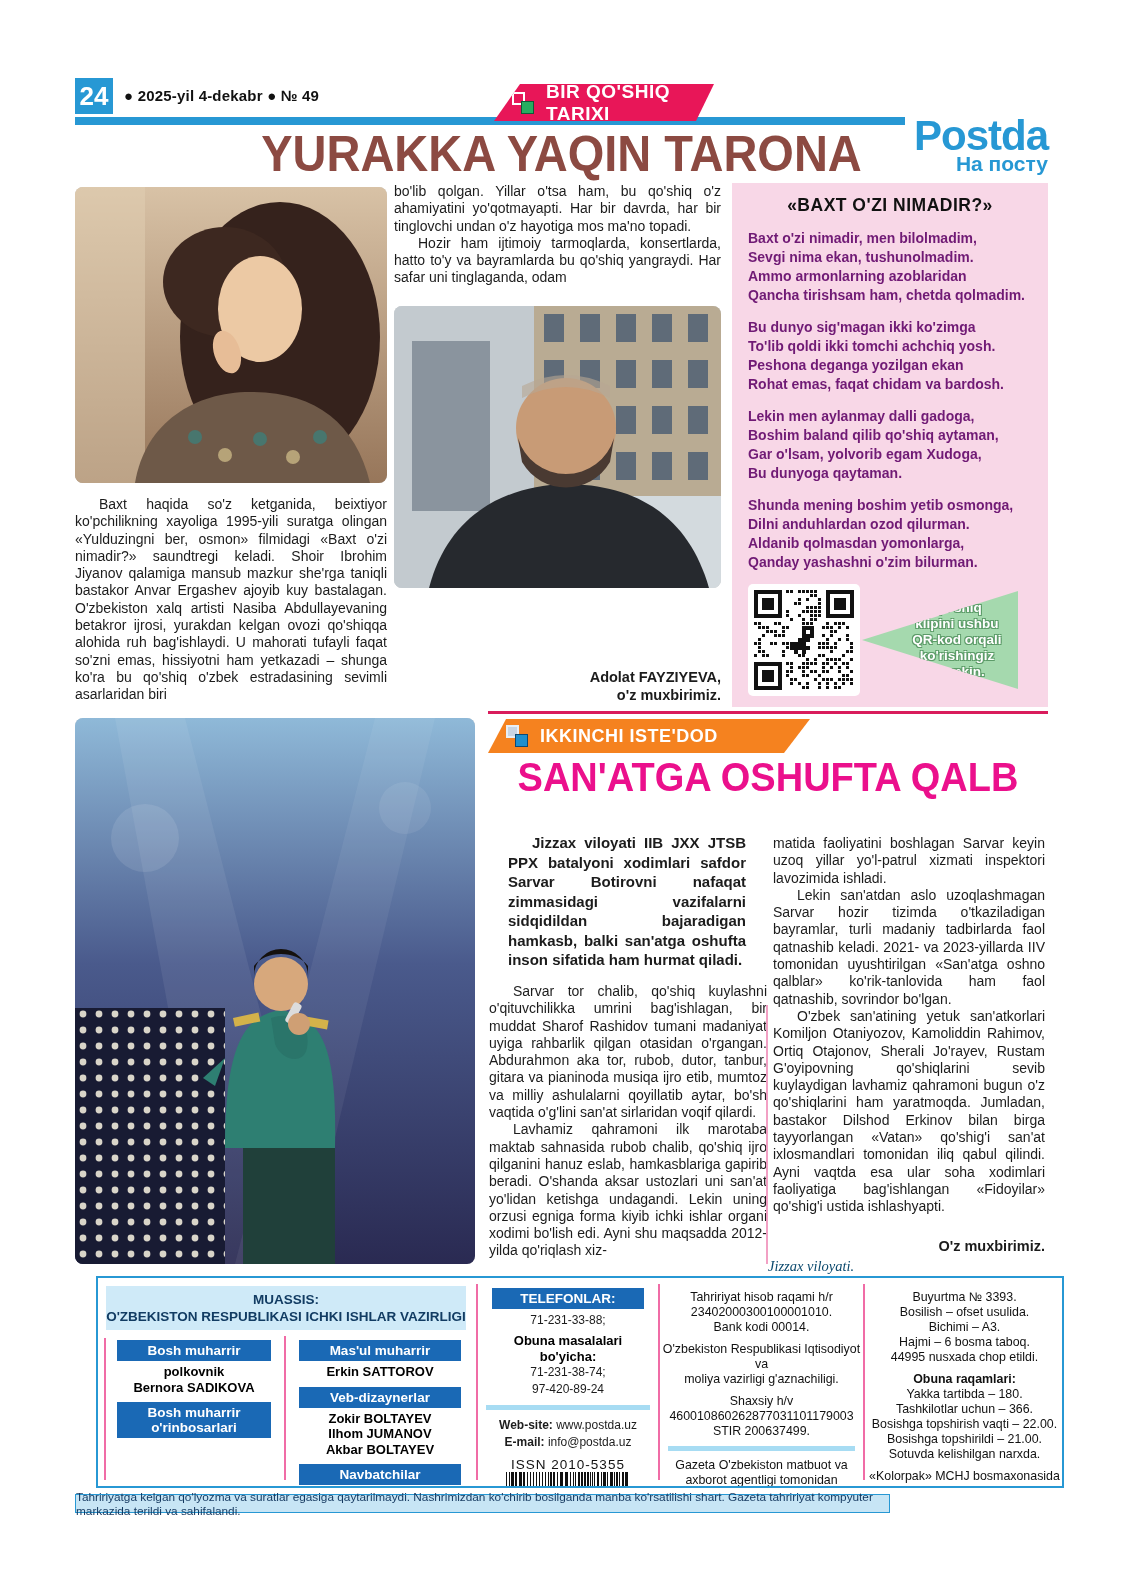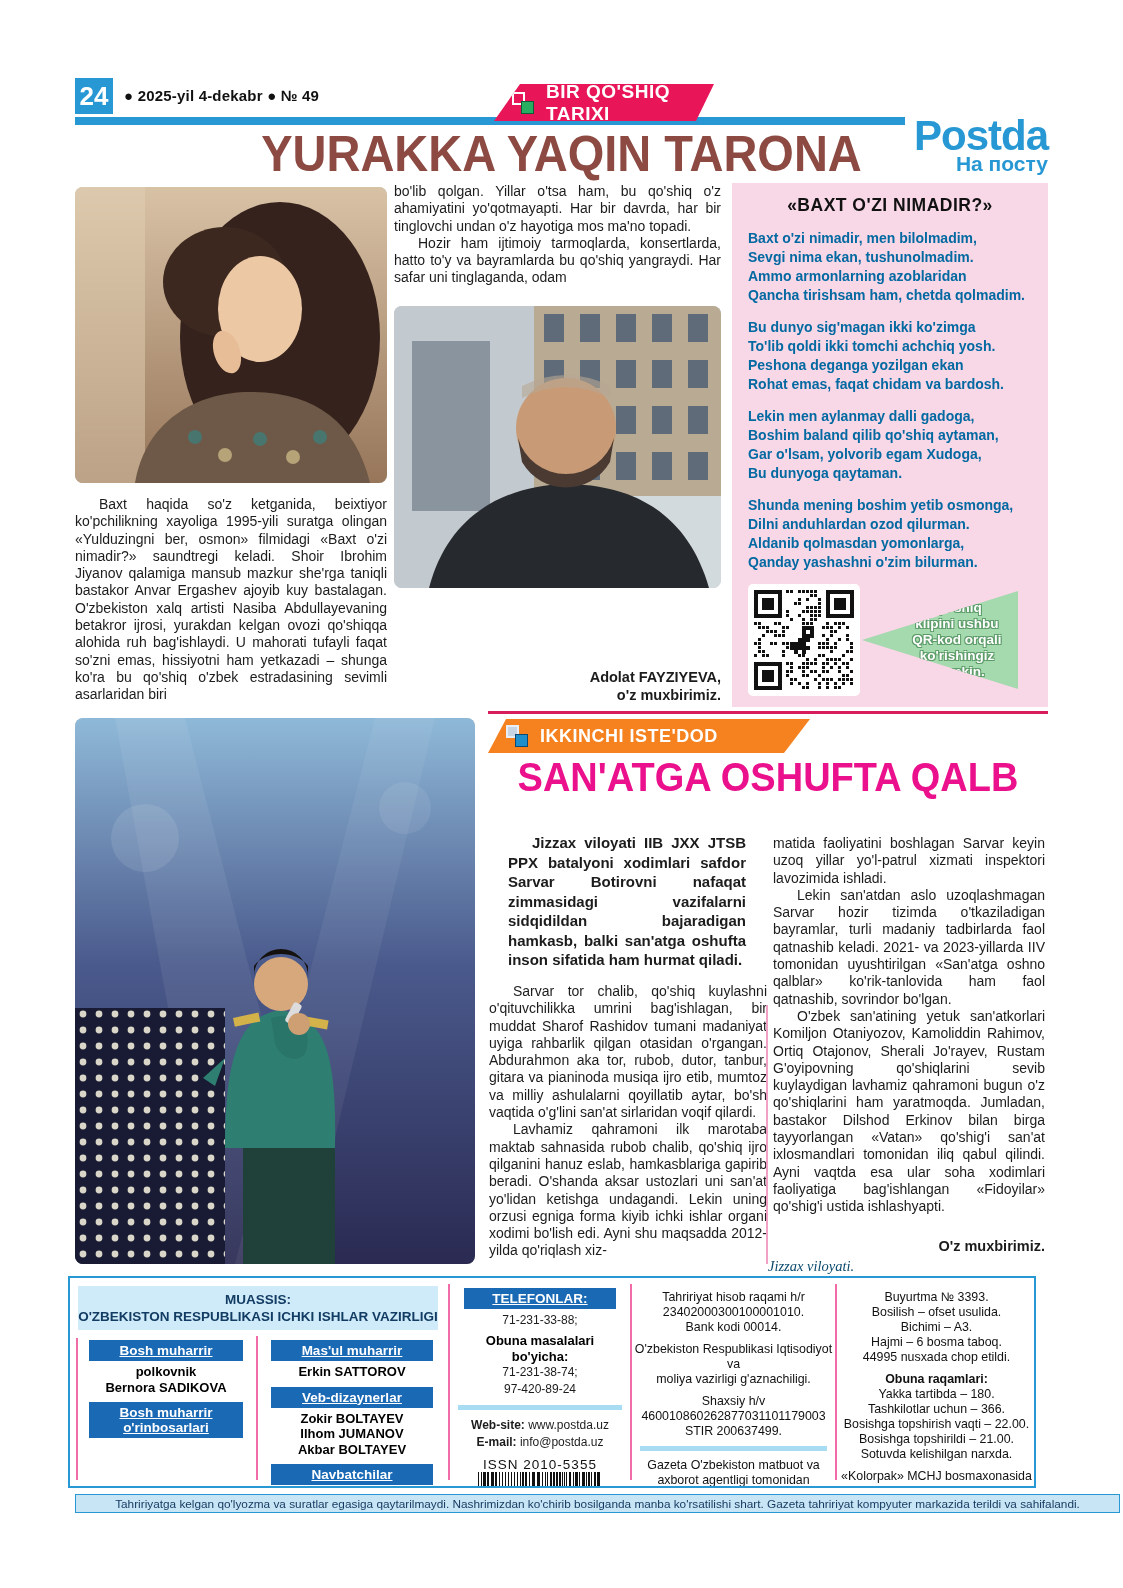--- a/index.html
+++ b/index.html
@@ -36,56 +36,56 @@
   .btxt{font-size:14px;line-height:17.3px;text-align:justify;color:#1c1c1c;}
   .btxt p{margin:0;}
   .btxt p.ind{text-indent:24px;}
   .byline{font-weight:bold;text-align:right;font-size:14.5px;line-height:18px;white-space:pre-line;}
   .photo{overflow:hidden;border-radius:8px;background:#ccc;}
   .photo svg{display:block;}
 
   
   .poembox{left:732px;top:183px;width:316px;height:524px;background:#F8D7E7;padding:12px 16px 10px 16px;}
   .poem-title{text-align:center;font-size:17.5px;font-weight:bold;color:#111;letter-spacing:.5px;margin-bottom:10px;}
-  .stanza{font-size:14px;line-height:19px;font-weight:bold;color:#0369a1;white-space:pre-line;margin-top:13px;}
+  .stanza{font-size:14px;line-height:19px;font-weight:bold;color:#701a75;white-space:pre-line;margin-top:13px;}
   .stanza:first-of-type{margin-top:0;}
   .qr-row{display:flex;align-items:center;margin-top:12px;}
   .qr-card{width:112px;height:112px;background:#fff;border-radius:5px;padding:6px;flex:0 0 auto;}
   .qr-arrow{width:156px;height:104px;margin-left:2px;background:#A5D9AE;
             clip-path:polygon(0 50%,100% 3%,100% 97%);display:flex;align-items:center;justify-content:center;
             padding-left:34px;}
   .qr-arrow .txt{font-size:13.5px;line-height:16px;font-weight:bold;color:#fff;text-align:center;white-space:pre-line;
                  text-shadow:1px 1px 0 #5c9b68,-1px -1px 0 #5c9b68,1px -1px 0 #5c9b68,-1px 1px 0 #5c9b68;}
 
   .red-rule{left:488px;top:711px;width:560px;height:3px;background:#D91C5C;}
   .pink-vline{width:2px;background:#F2A0C4;}
 
   
   .lead{left:508px;top:833px;width:238px;font-size:15px;line-height:19.5px;font-weight:bold;text-align:justify;}
   .lead p{margin:0;text-indent:24px;}
 
   
-  .footer{left:68px;top:1276px;width:968px;height:212px;border:2px solid #2798D4;background:#fff;overflow:hidden;}
+  .footer{left:96px;top:1276px;width:968px;height:212px;border:2px solid #2798D4;background:#fff;overflow:hidden;}
   .fsec{position:absolute;top:0;bottom:0;}
   .fdiv{position:absolute;top:6px;bottom:6px;width:2px;background:#F06CA6;}
   .muassis{position:absolute;left:8px;top:8px;width:360px;height:44px;background:#CFEAF8;color:#123C63;
            display:flex;flex-direction:column;align-items:center;justify-content:center;
            font-weight:bold;font-size:13.5px;line-height:17px;text-align:center;}
   .bluehdr{background:#1A69B5;color:#fff;font-weight:bold;font-size:13.5px;line-height:15px;text-align:center;
-           padding:3px 4px;margin:7px auto 3px auto;width:92%;white-space:pre-line;text-decoration:underline;}
+           padding:3px 4px;margin:7px auto 3px auto;width:92%;white-space:pre-line;}
   .names{font-weight:bold;font-size:13px;line-height:15.5px;text-align:center;white-space:pre-line;color:#000;}
   .fsmall{font-size:12.4px;line-height:15px;text-align:center;white-space:pre-line;color:#111;}
   .cyanbar{height:5px;background:#A7DCF3;margin:7px 6px;}
   .weblines{font-size:12px;line-height:17px;text-align:center;}
   .weblines b{font-weight:bold;}
   .issn{font-size:13.5px;text-align:center;letter-spacing:1px;margin-top:6px;color:#111;}
   .barcode{width:132px;margin:0 auto;text-align:center;}
   .barcode svg{display:block;margin:0 auto;}
 
-  .bottombar{left:75px;top:1494px;width:1045px;height:19px;background:#C7E5F5;border:1px solid #2798D4;
+  .bottombar{left:75px;top:1494px;width:815px;height:19px;background:#C7E5F5;border:1px solid #2798D4;
              display:flex;align-items:center;justify-content:center;font-size:11.8px;color:#14385f;}
   .loc-italic{font-family:"Liberation Serif",serif;font-style:italic;font-size:14.5px;color:#0c4a6e;}
 </style>
 </head>
 <body>
 
 <div class="page">
 
   <div class="abs pagenum">24</div>
   <div class="abs dateline">● 2025-yil 4-dekabr ● № 49</div>

